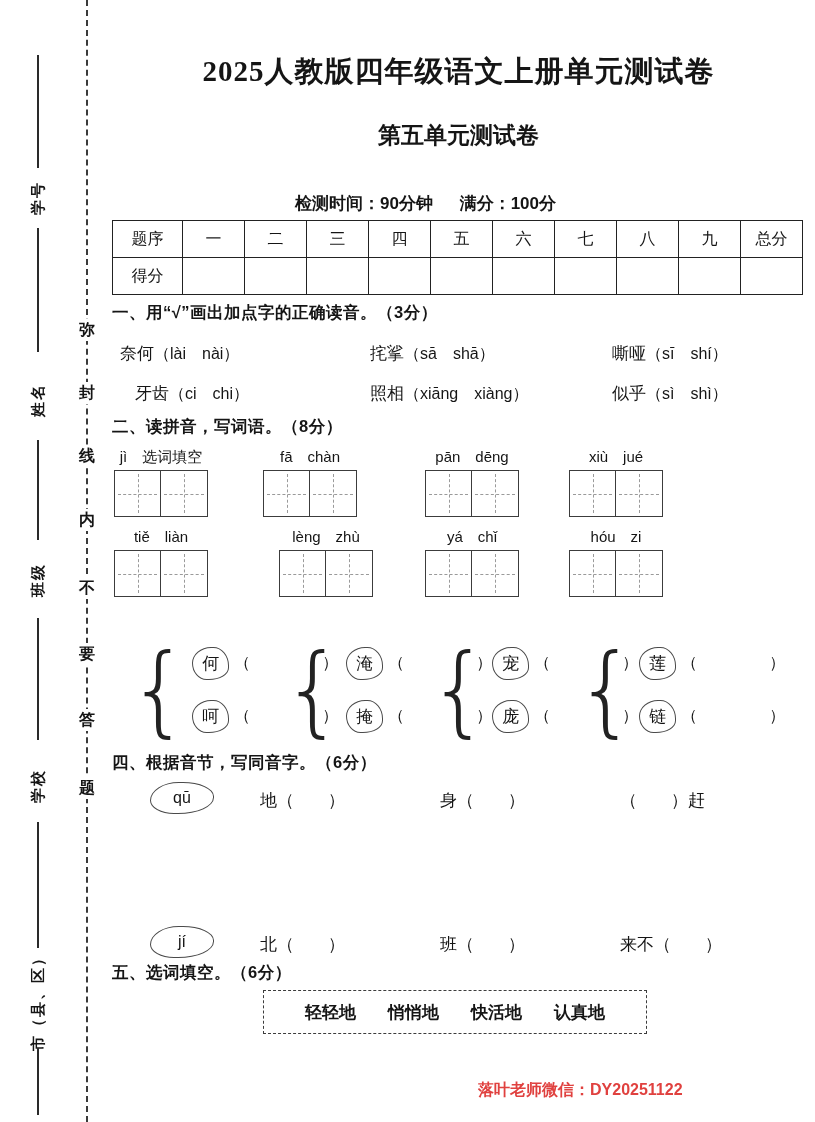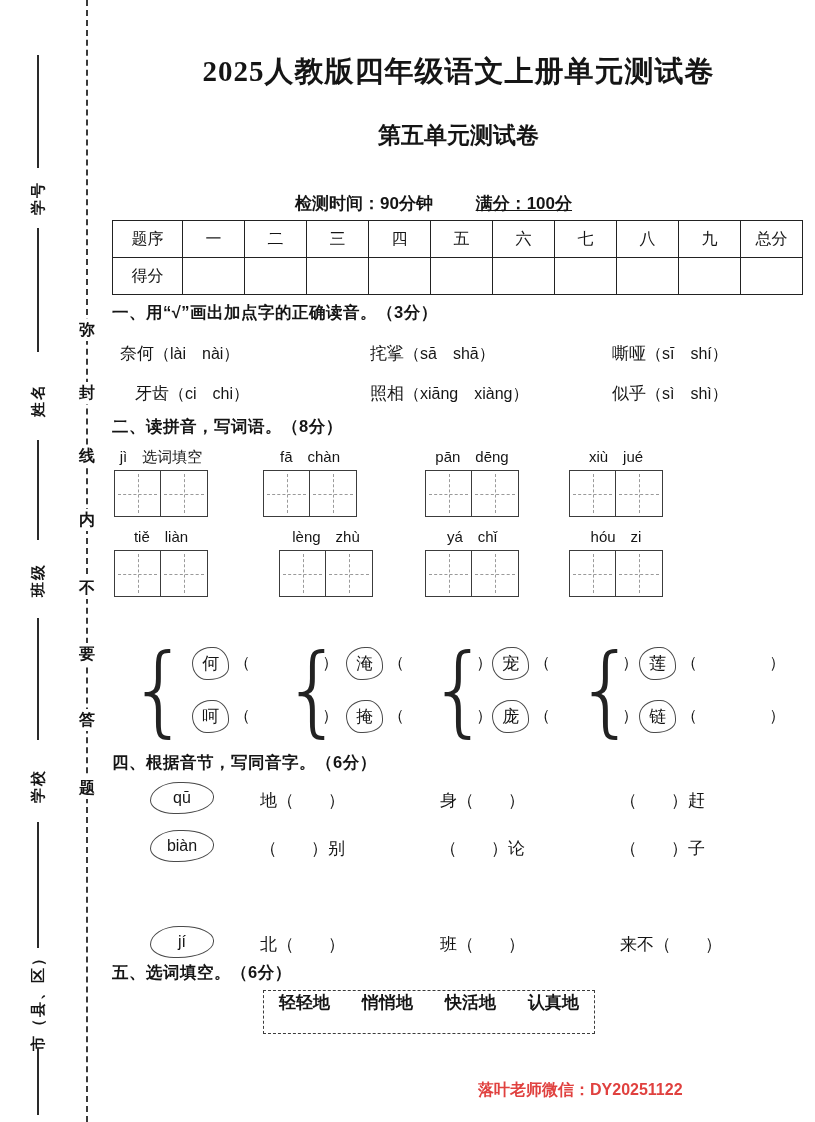--- a/index.html
+++ b/index.html
@@ -26,21 +26,21 @@
   .title {
     position:absolute; left:108px; right:6px; top:52px; text-align:center;
     font-size:29px; font-weight:900; letter-spacing:1px;
     font-family:"Liberation Serif","DejaVu Serif",serif;
   }
   .subtitle {
     position:absolute; left:108px; right:6px; top:120px; text-align:center;
     font-size:23px; font-weight:bold; font-family:Liberation Serif, serif;
   }
   .exam-info { position:absolute; left:295px; top:192px; font-size:17px; font-weight:bold; }
-  .exam-info span + span { margin-left:38px;text-decoration:underline; }
+  .exam-info span + span { margin-left:22px; }
 
   
   .score-table { position:absolute; left:112px; top:220px; border-collapse:collapse; }
   .score-table td {
     border:1.6px solid #222; text-align:center; font-size:16px;
     height:37px; width:62px; background:#fff;
   }
   .score-table td.first { width:70px; }
 
   
@@ -70,22 +70,22 @@
   .s3-entry .paren { margin-left:5px; font-size:16px; letter-spacing:6px; }
 
   
   .s4-row { position:absolute; left:12px; right:0; height:40px; }
   .s4-row .cloud.syl { position:absolute; left:138px; top:0; min-width:64px; padding:6px 10px; font-size:16px;
     border-radius:48% 52% 60% 40% / 62% 48% 55% 45%; }
   .s4-item { position:absolute; top:7px; font-size:17px; white-space:nowrap; }
 
   
   .s5-box {
-    position:absolute; left:263px; top:990px; width:332px; height:44px;
-    border:1.7px dashed #3c3c3c; display:flex; align-items:flex-start; justify-content:center; gap:32px;
+    position:absolute; left:263px; top:990px; width:384px; height:44px;
+    border:1.7px dashed #3c3c3c; display:flex; align-items:center; justify-content:center; gap:32px;
   }
   .s5-box span { font-size:17px; font-weight:bold; }
 
   
   .footer { position:absolute; left:478px; top:1080px; font-size:16px; font-weight:bold; color:#e0413f; }
 </style>
 </head>
 <body>
 
 <div class="page">
@@ -274,26 +274,20 @@
   </div>
 
   <div class="sec-title" style="top:752px">四、根据音节，写同音字。（6分）</div>
 
   <div class="s4-row" style="top:782px">
     <span class="cloud syl">qū</span>
     <span class="s4-item" style="left:248px">地（　　）</span>
     <span class="s4-item" style="left:428px">身（　　）</span>
     <span class="s4-item" style="left:608px">（　　）赶</span>
   </div>
-  <div class="s4-row" style="top:830px">
-    <span class="cloud syl">biàn</span>
-    <span class="s4-item" style="left:248px">（　　）别</span>
-    <span class="s4-item" style="left:428px">（　　）论</span>
-    <span class="s4-item" style="left:608px">（　　）子</span>
-  </div>
   <div class="s4-row" style="top:926px">
     <span class="cloud syl">jí</span>
     <span class="s4-item" style="left:248px">北（　　）</span>
     <span class="s4-item" style="left:428px">班（　　）</span>
     <span class="s4-item" style="left:608px">来不（　　）</span>
   </div>
 
   <div class="sec-title" style="top:962px">五、选词填空。（6分）</div>
   <div class="s5-box">
     <span>轻轻地</span>

